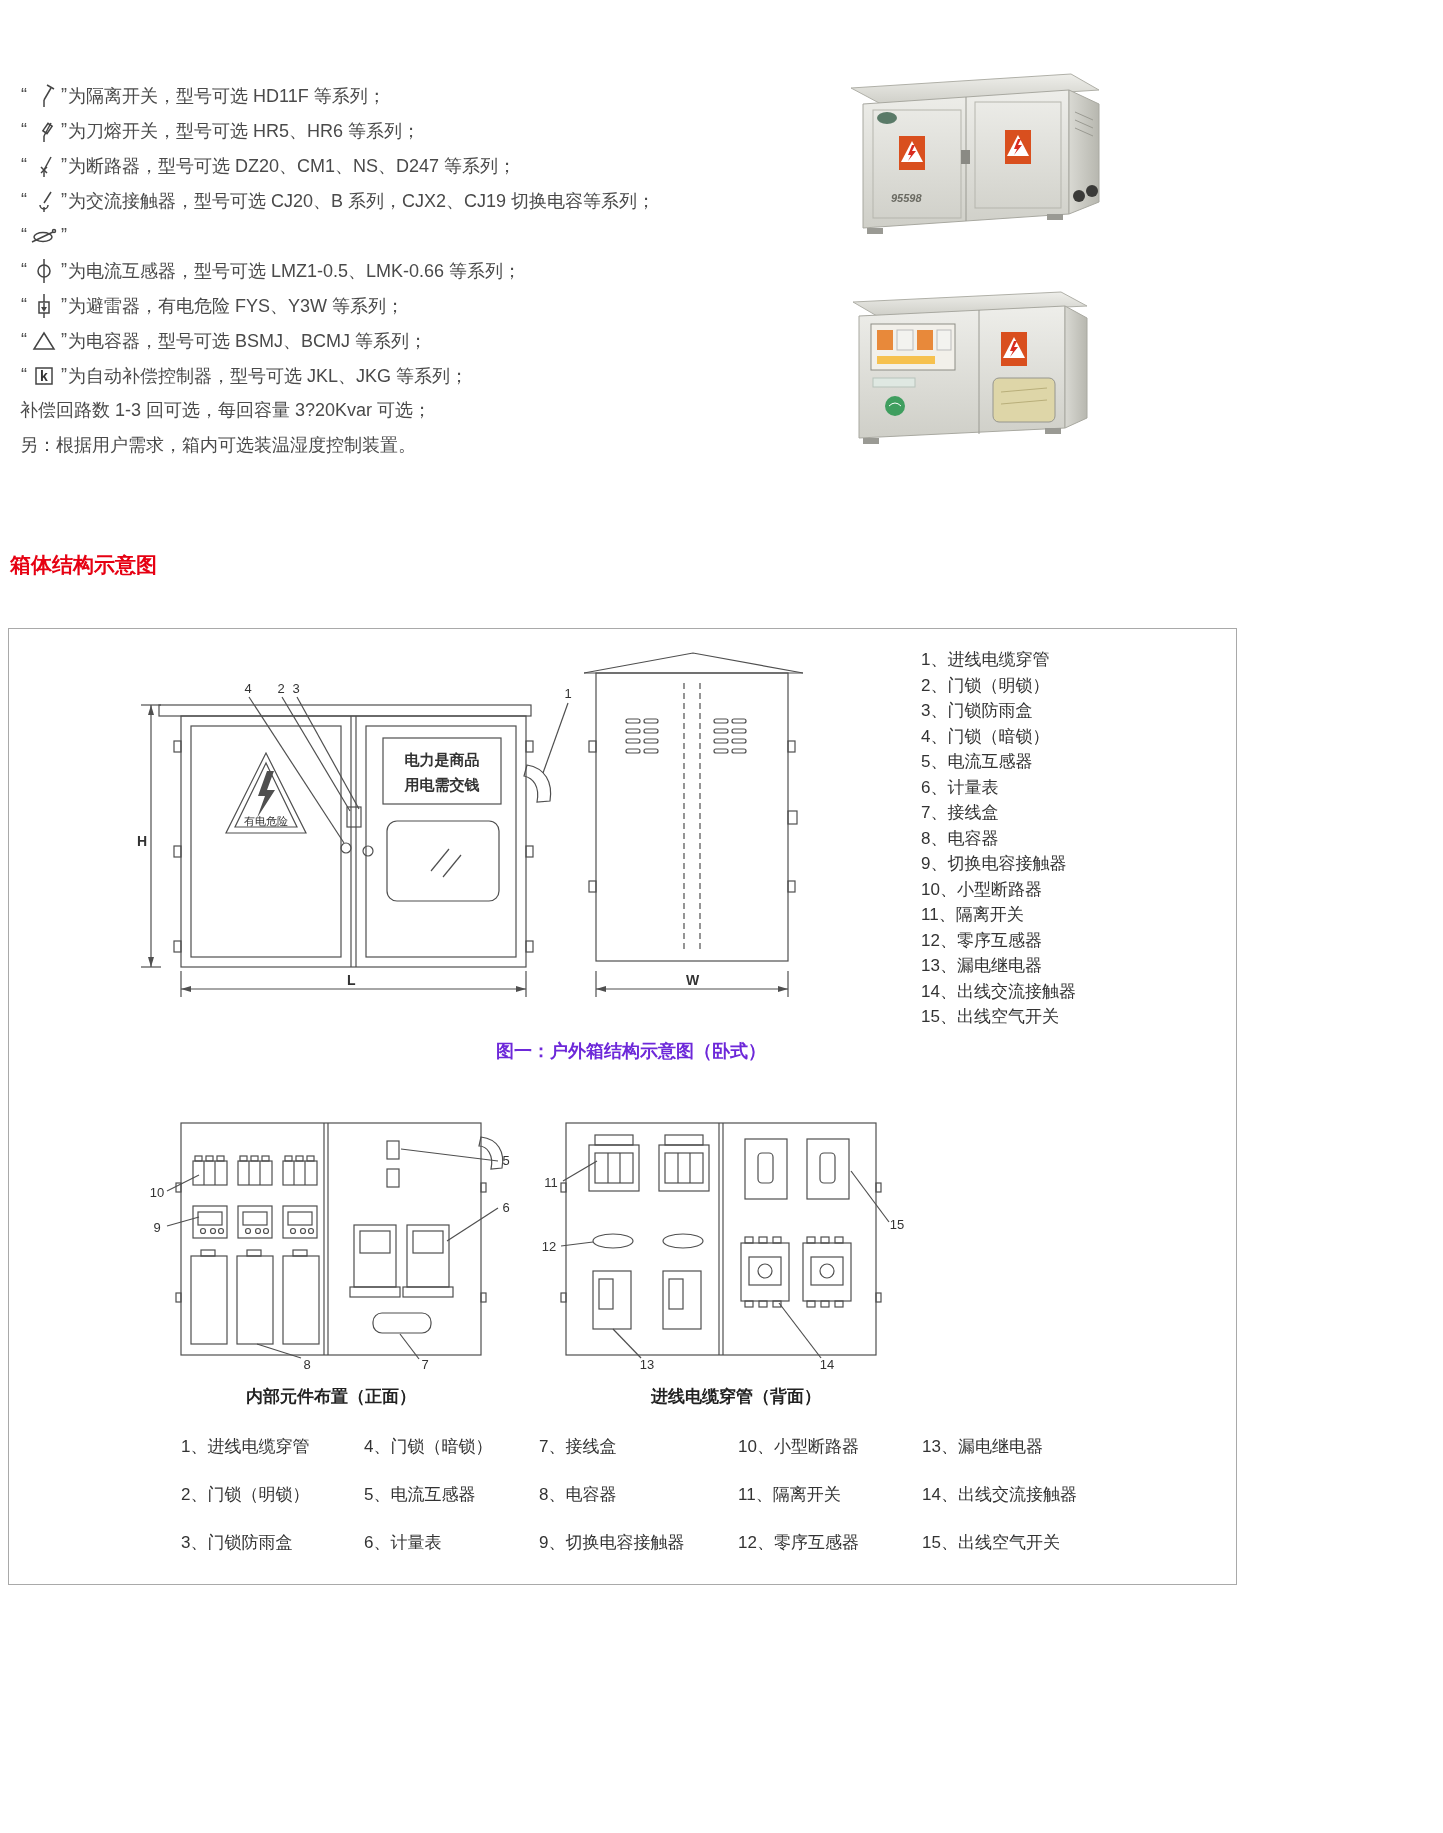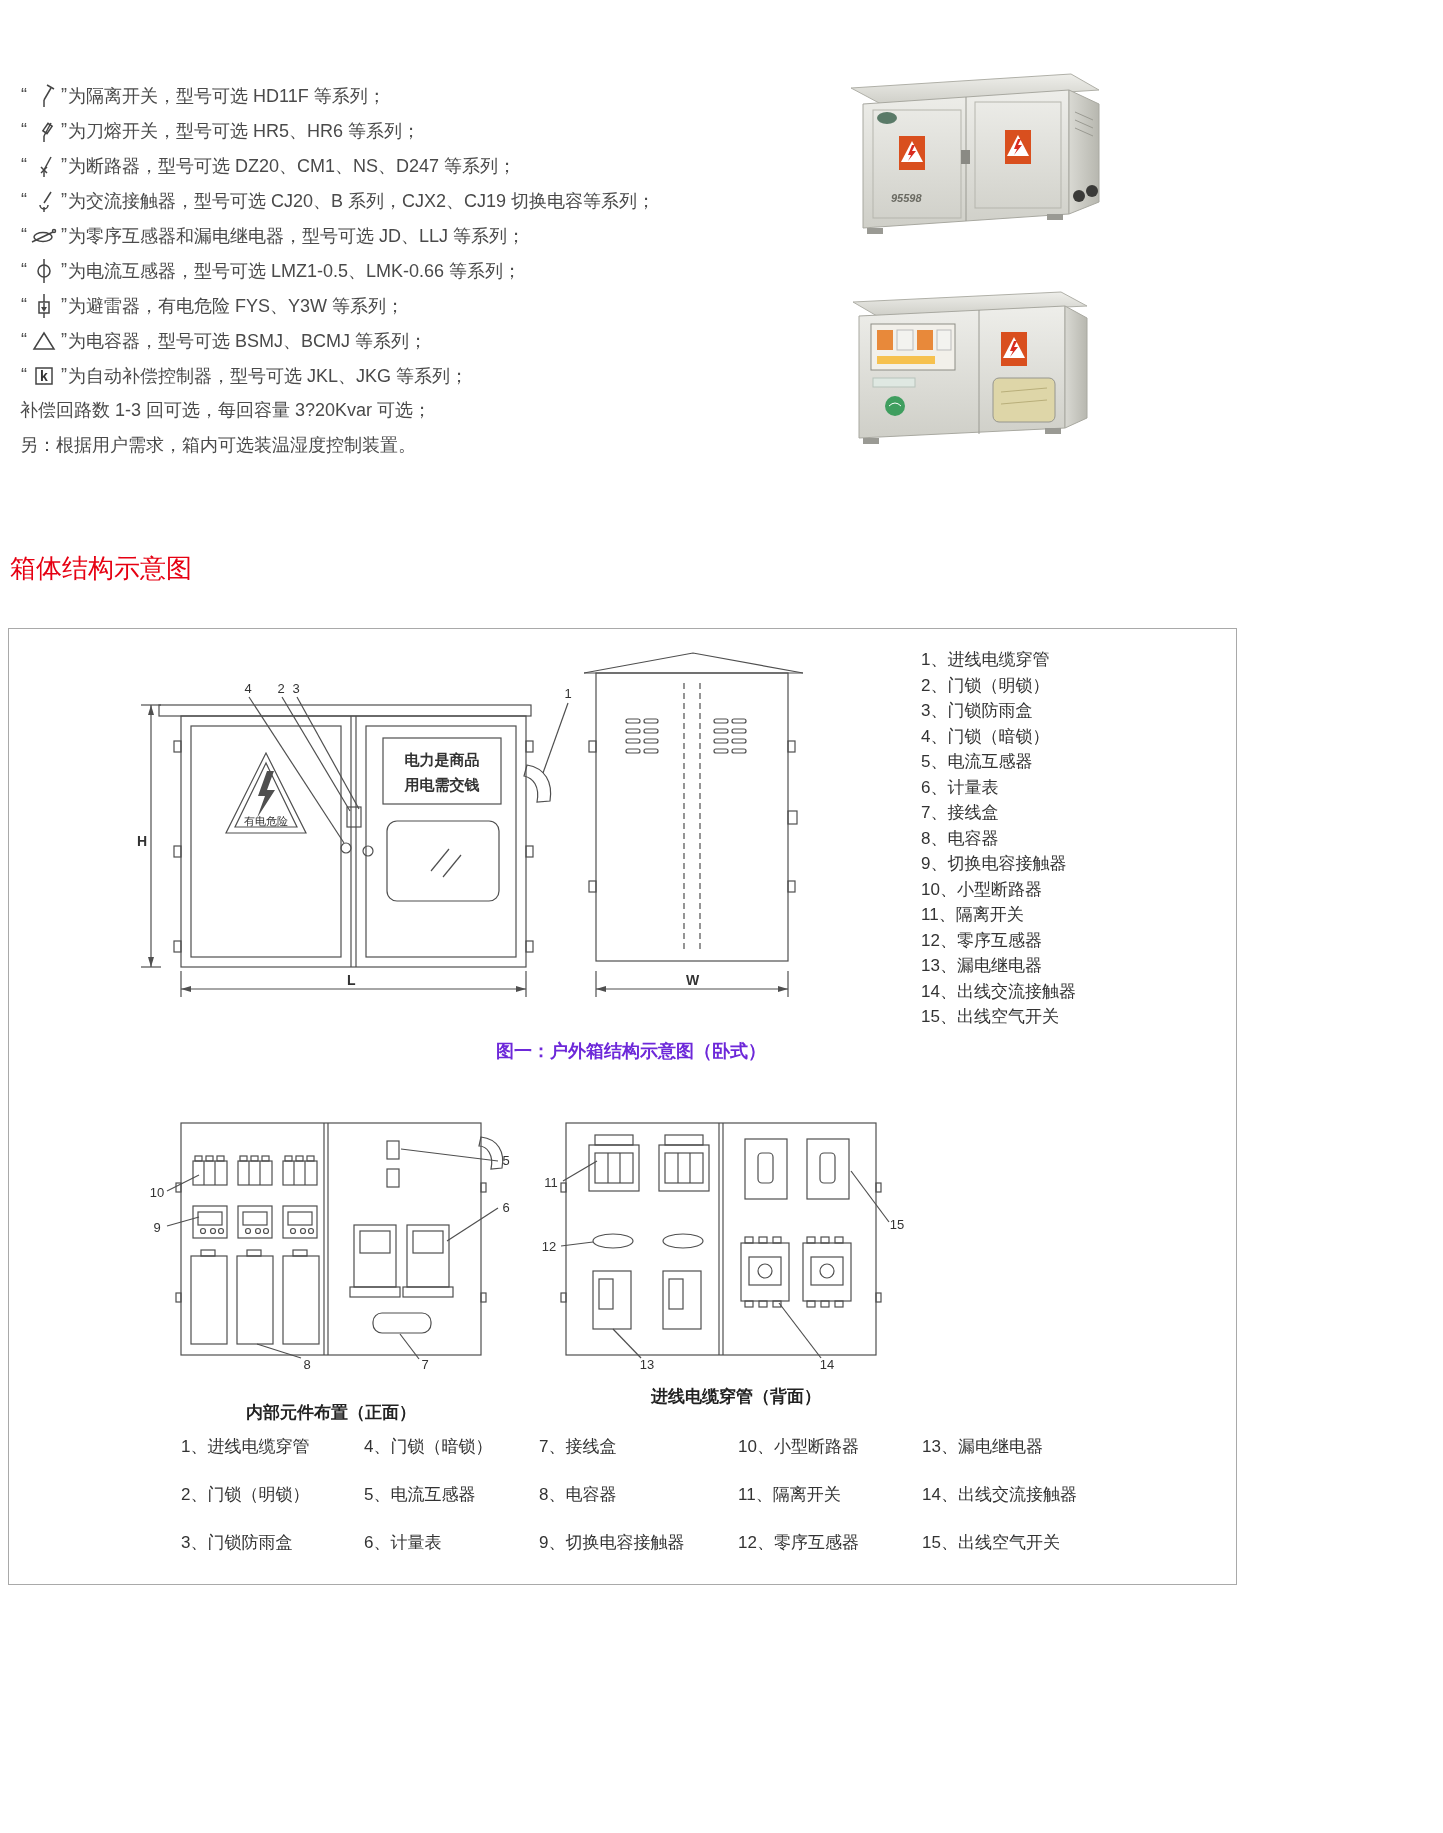--- a/index.html
+++ b/index.html
@@ -10,21 +10,21 @@
   .symbol-line{display:flex;align-items:center;height:35px;font-size:18px;color:#4a4a4a;white-space:nowrap;}
   .symbol-line .q{margin:0 1px;}
   .sym-icon{width:32px;height:27px;display:inline-flex;align-items:center;justify-content:center;}
   .sym-icon svg{stroke:#444;fill:none;stroke-width:1.5;}
   .sym-icon .solid{fill:#444;stroke:none;}
   .kglyph{font-size:14px;font-weight:bold;fill:#333;stroke:none;}
   .note-line{height:35px;line-height:35px;font-size:18px;color:#4a4a4a;}
   
   .photo{position:absolute;}
   
-  .section-title{position:absolute;left:10px;top:551px;font-size:26px;font-weight:normal;color:#e60012;}
+  .section-title{position:absolute;left:10px;top:551px;font-size:21px;font-weight:bold;color:#e60012;}
   
   .frame{position:absolute;left:8px;top:628px;width:1227px;height:955px;border:1px solid #a9a9a9;}
   .frame svg{position:absolute;}
   .lines{stroke:#4f4f4f;fill:none;stroke-width:1.2;}
   .lines .fillshape{fill:#4f4f4f;stroke:none;}
   .lines .dash{stroke-dasharray:6 4;}
   .co{font-size:13px;fill:#333;text-anchor:middle;}
   .dim{font-size:14px;font-weight:bold;fill:#333;}
   .sign{font-size:15px;font-weight:bold;fill:#333;text-anchor:middle;}
   .smalltx{font-size:11px;fill:#333;text-anchor:middle;}
@@ -101,21 +101,20 @@
     <div class="symbol-line">
       <span class="q">“</span>
       <span class="sym-icon">
         <svg width="26" height="26" viewBox="0 0 26 26">
             <ellipse cx="12" cy="14" rx="9" ry="4.5"></ellipse>
             <line x1="1" y1="19" x2="22" y2="9"></line>
             <circle cx="23" cy="8" r="1.5"></circle>
           </svg>
       </span>
       <span class="q">”</span>
-      <span>为零序互感器和漏电继电器，型号可选 JD、LLJ 等系列；</span>
     </div>
 
     <div class="symbol-line">
       <span class="q">“</span>
       <span class="sym-icon">
         <svg width="26" height="26" viewBox="0 0 26 26">
             <circle cx="13" cy="13" r="6"></circle>
             <line x1="13" y1="1" x2="13" y2="25"></line>
           </svg>
       </span>
@@ -506,21 +505,21 @@
           <line x1="358" y1="109" x2="320" y2="58"></line>
         <line x1="290" y1="245" x2="248" y2="190"></line>
       </g>
       <text class="co" x="20" y="74">11</text>
       <text class="co" x="18" y="138">12</text>
       <text class="co" x="116" y="256">13</text>
       <text class="co" x="366" y="116">15</text>
       <text class="co" x="296" y="256">14</text>
     </svg>
 
-    <div class="layout-caption" style="left:172px;margin-top:16px;">内部元件布置（正面）</div>
+    <div class="layout-caption" style="left:172px;">内部元件布置（正面）</div>
     <div class="layout-caption" style="left:577px;">进线电缆穿管（背面）</div>
 
     <div class="legend">
       <div>1、进线电缆穿管</div>
       <div>4、门锁（暗锁）</div>
       <div>7、接线盒</div>
       <div>10、小型断路器</div>
       <div>13、漏电继电器</div>
       <div>2、门锁（明锁）</div>
       <div>5、电流互感器</div>

